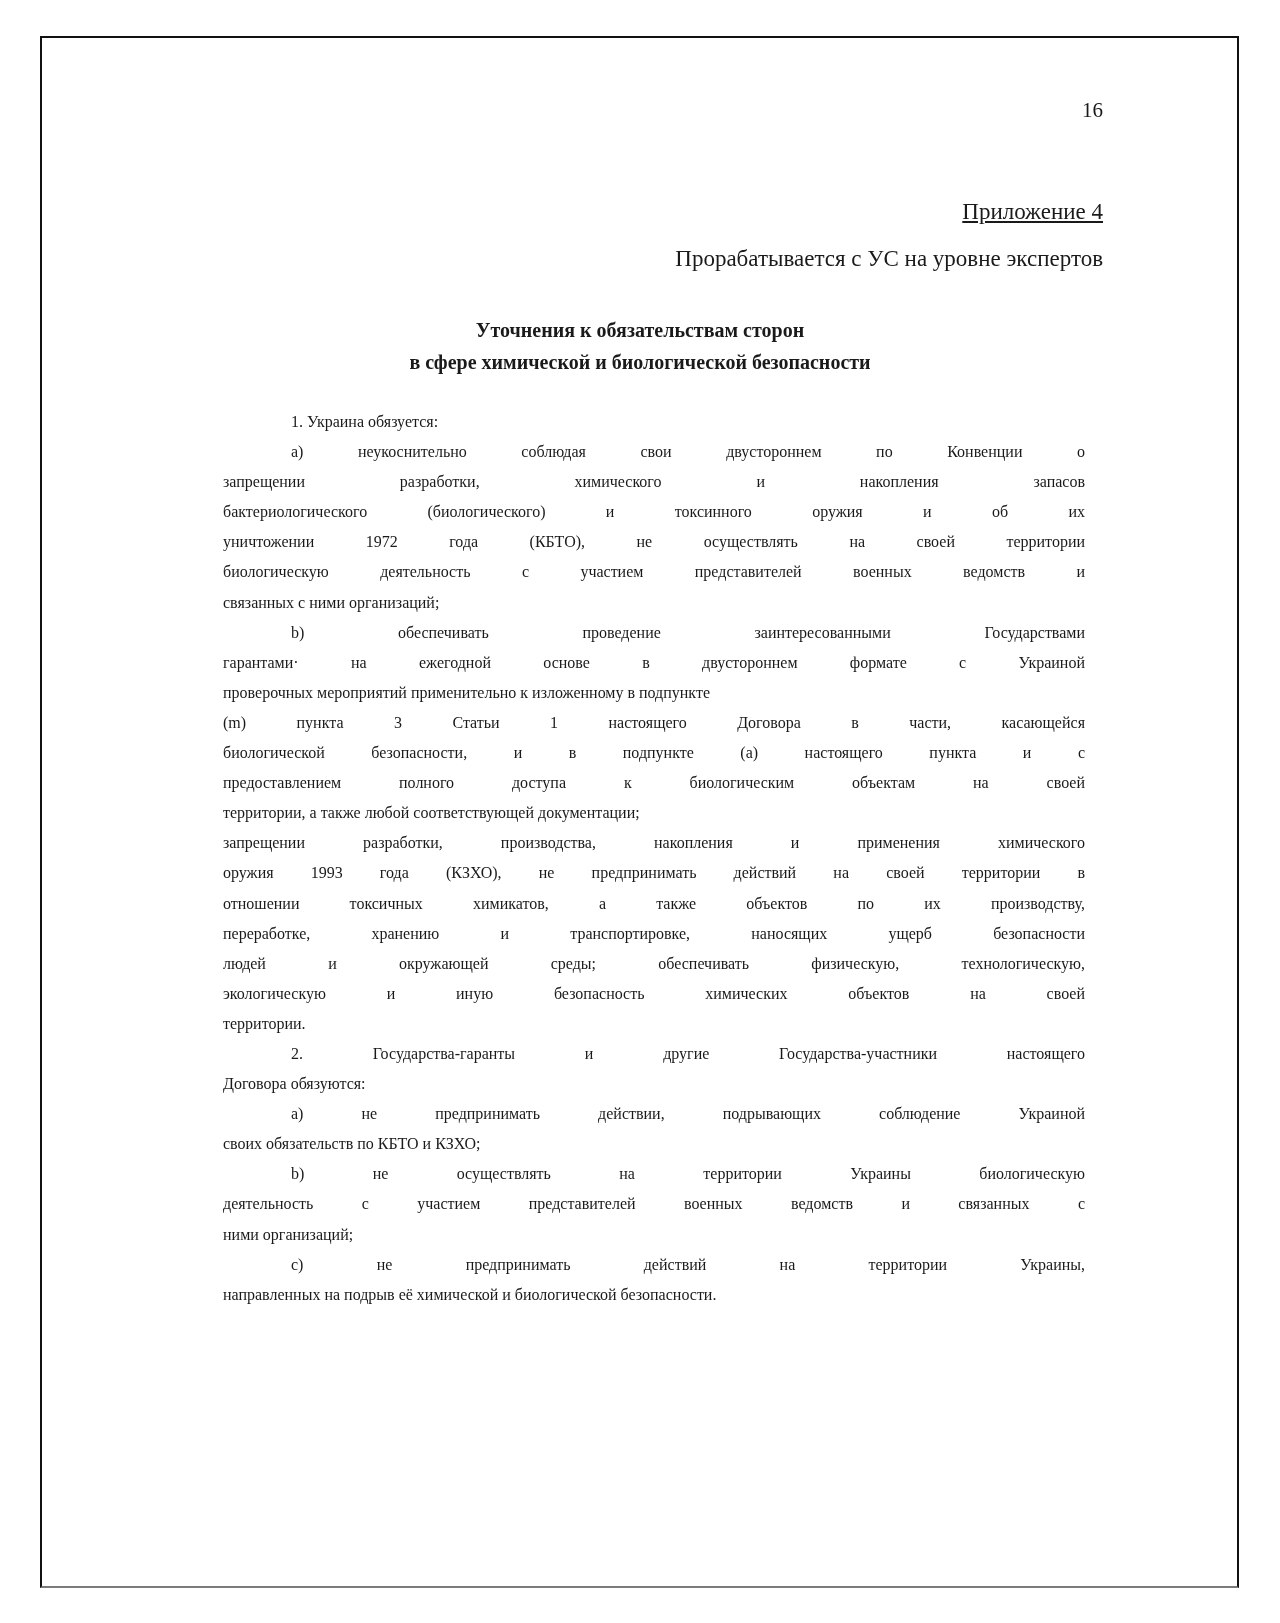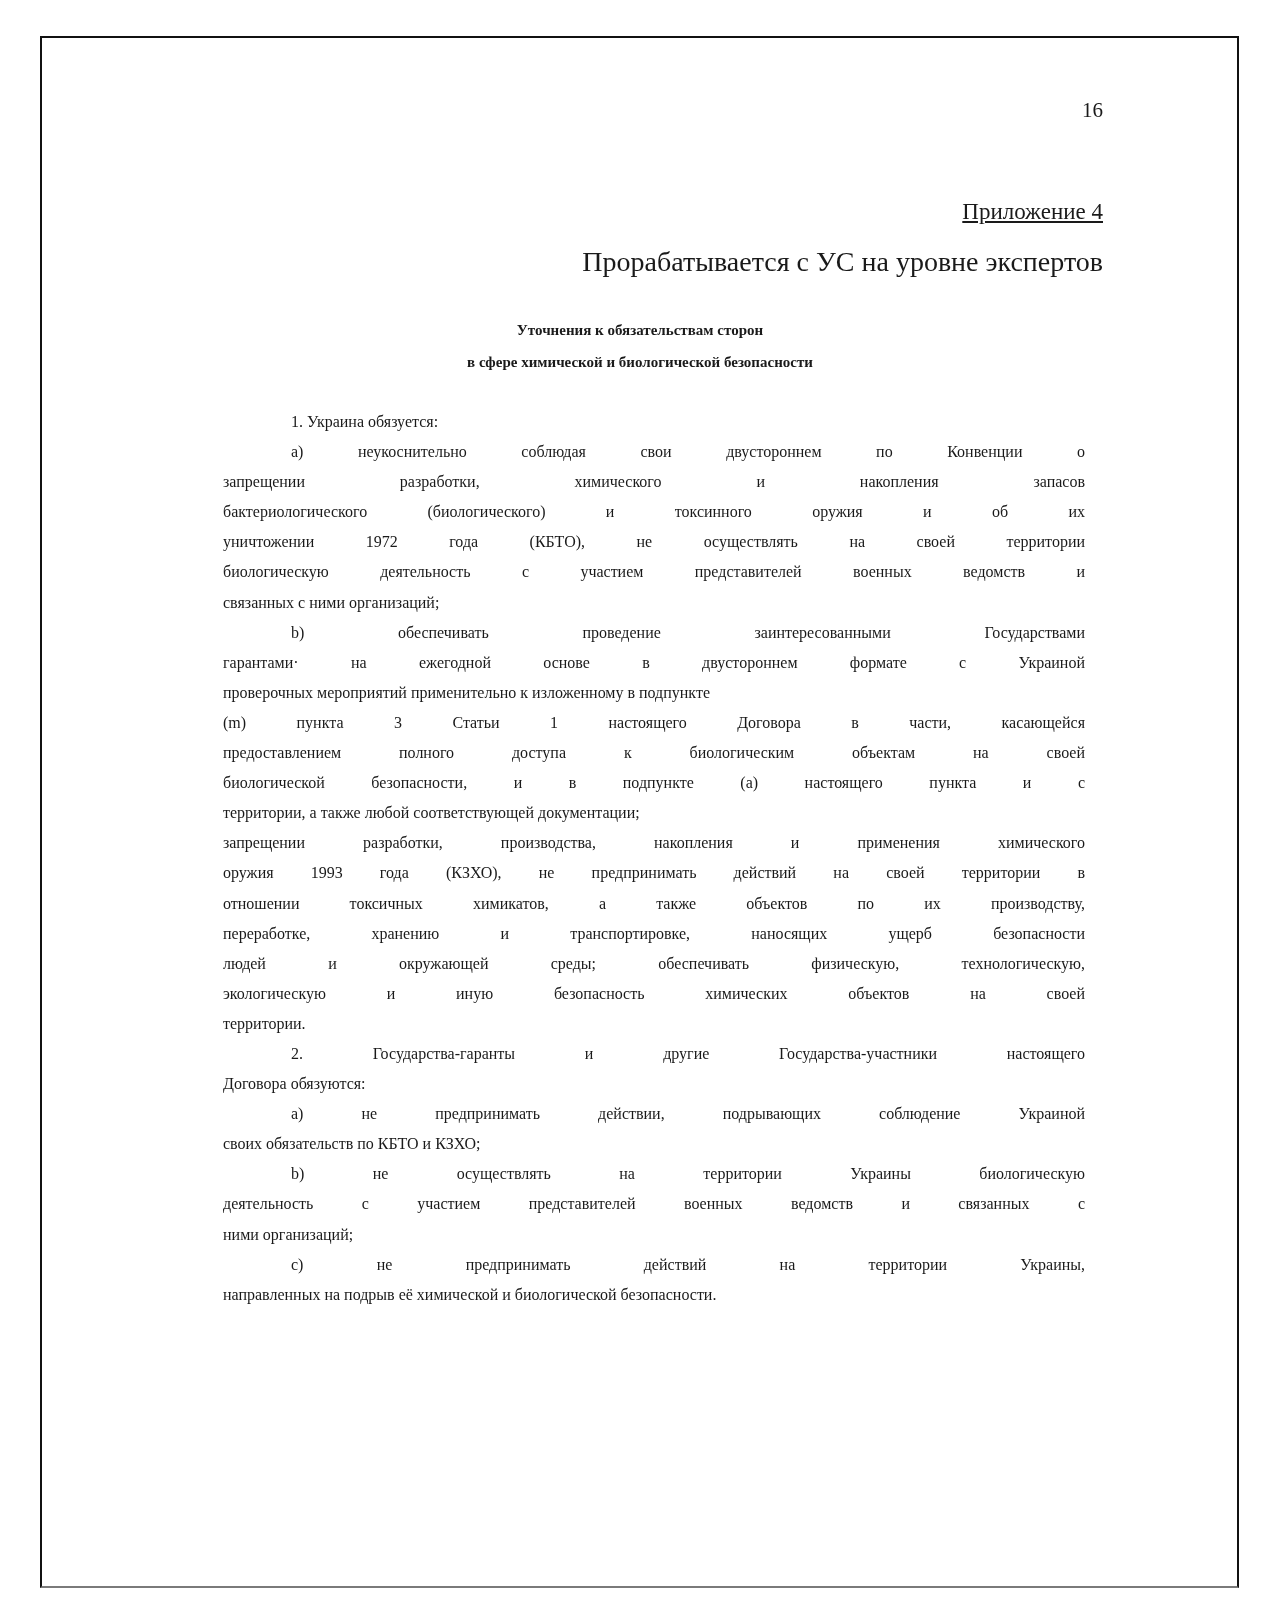--- a/index.html
+++ b/index.html
@@ -2,23 +2,23 @@
 <html><head>
 <meta charset="utf-8">
 <style>
   html, body { margin: 0; padding: 0; background: #ffffff; }
   body { width: 1280px; height: 1623px; position: relative; overflow: hidden;
          font-family: "Liberation Serif", "DejaVu Serif", serif; color: #1a1a1a; }
   .page-frame { position: absolute; left: 40px; top: 36px; width: 1199px; height: 1552px;
                 border: 2px solid #111; border-bottom-color: #7a7a7a; box-sizing: border-box; }
   .page-number { position: absolute; top: 98px; right: 177px; font-size: 21px; }
   .appendix { position: absolute; top: 199px; right: 177px; font-size: 23px; text-decoration: underline; }
-  .subtitle { position: absolute; top: 246px; right: 177px; font-size: 28px; }
+  .subtitle { position: absolute; top: 246px; right: 177px; font-size: 23px; }
   .title { position: absolute; top: 314px; left: 0; width: 1280px; text-align: center;
-           font-weight: bold; font-size: 15px; line-height: 32px; }
+           font-weight: bold; font-size: 20px; line-height: 32px; }
   .title div { margin-left: 0; }
   .body-text { position: absolute; top: 407px; left: 223px; width: 862px; font-size: 16px;
                line-height: 30.1px; text-align: justify; }
   .body-text p { margin: 0; }
   .line { display: block; text-align: justify; text-align-last: justify; }
   .line.last { text-align-last: left; }
   .line.ind { padding-left: 68px; }
 </style>
 </head>
 <body>
@@ -46,22 +46,22 @@
       <span class="line">биологическую деятельность с участием представителей военных ведомств и</span>
       <span class="line last">связанных с ними организаций;</span>
     </p>
     <p>
       <span class="line ind">b) обеспечивать проведение заинтересованными Государствами</span>
       <span class="line">гарантами· на ежегодной основе в двустороннем формате с Украиной</span>
       <span class="line last">проверочных мероприятий применительно к изложенному в подпункте</span>
     </p>
     <p>
       <span class="line">(m) пункта 3 Статьи 1 настоящего Договора в части, касающейся</span>
+      <span class="line">биологической безопасности, и в подпункте (а) настоящего пункта и с</span>
       <span class="line">предоставлением полного доступа к биологическим объектам на своей</span>
-      <span class="line">биологической безопасности, и в подпункте (а) настоящего пункта и с</span>
       <span class="line last">территории, а также любой соответствующей документации;</span>
     </p>
     <p>
       <span class="line">запрещении разработки, производства, накопления и применения химического</span>
       <span class="line">оружия 1993 года (КЗХО), не предпринимать действий на своей территории в</span>
       <span class="line">отношении токсичных химикатов, а также объектов по их производству,</span>
       <span class="line">переработке, хранению и транспортировке, наносящих ущерб безопасности</span>
       <span class="line">людей и окружающей среды; обеспечивать физическую, технологическую,</span>
       <span class="line">экологическую и иную безопасность химических объектов на своей</span>
       <span class="line last">территории.</span>

